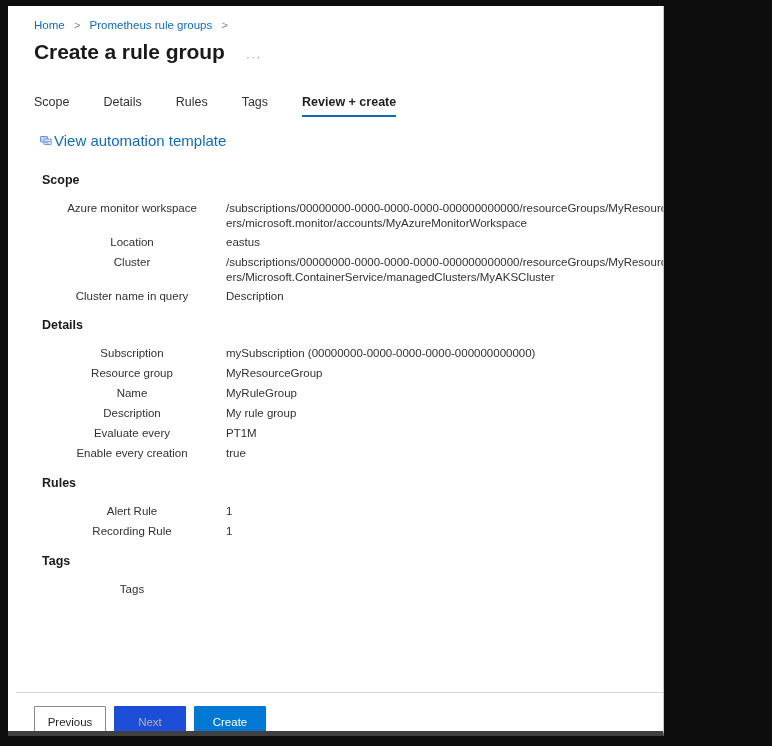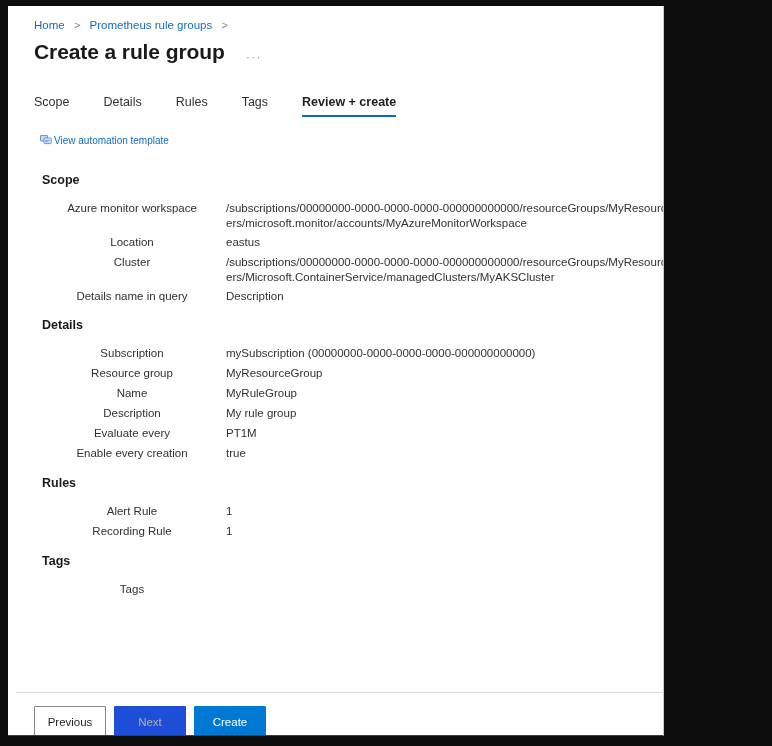--- a/index.html
+++ b/index.html
@@ -23,21 +23,21 @@
   }
   .page {
     position: absolute;
     left: 8px;
     top: 6px;
     width: 656px;
     height: 730px;
     background: #ffffff;
     box-sizing: border-box;
     border-right: 1px solid #c9c9c9;
-    border-bottom: 1px solid #404040;
+    border-bottom: 5px solid #404040;
     overflow: hidden;
   }
 
   
   .breadcrumb {
     position: absolute;
     left: 26px;
     top: 12px;
     font-size: 11.5px;
     line-height: 14px;
@@ -115,21 +115,21 @@
     background: #0f6cbd;
   }
 
   
   .auto-link {
     position: absolute;
     left: 32px;
     top: 127px;
     display: flex;
     align-items: center;
-    font-size: 10px;
+    font-size: 15px;
     line-height: 15px;
     color: #0f6cbd;
     cursor: pointer;
     white-space: nowrap;
   }
   .tmpl-icon {
     width: 12px;
     height: 12px;
     margin-right: 2px;
     flex: 0 0 12px;
@@ -278,21 +278,21 @@
         <span class="row-label">Location</span>
         <span class="row-value">eastus</span>
       </div>
 
       <div class="row" style="top:249px">
         <span class="row-label">Cluster</span>
         <span class="row-value">/subscriptions/00000000-0000-0000-0000-000000000000/resourceGroups/MyResourceGroup/providers/Microsoft.ContainerService/managedClusters/MyAKSCluster</span>
       </div>
 
       <div class="row" style="top:283px">
-        <span class="row-label">Details name in query</span>
+        <span class="row-label">Cluster name in query</span>
         <span class="row-value">Description</span>
       </div>
 
       <div class="section-head" style="top:311px">Details</div>
 
       <div class="row" style="top:340px">
         <span class="row-label">Subscription</span>
         <span class="row-value">mySubscription (00000000-0000-0000-0000-000000000000)</span>
       </div>
 

